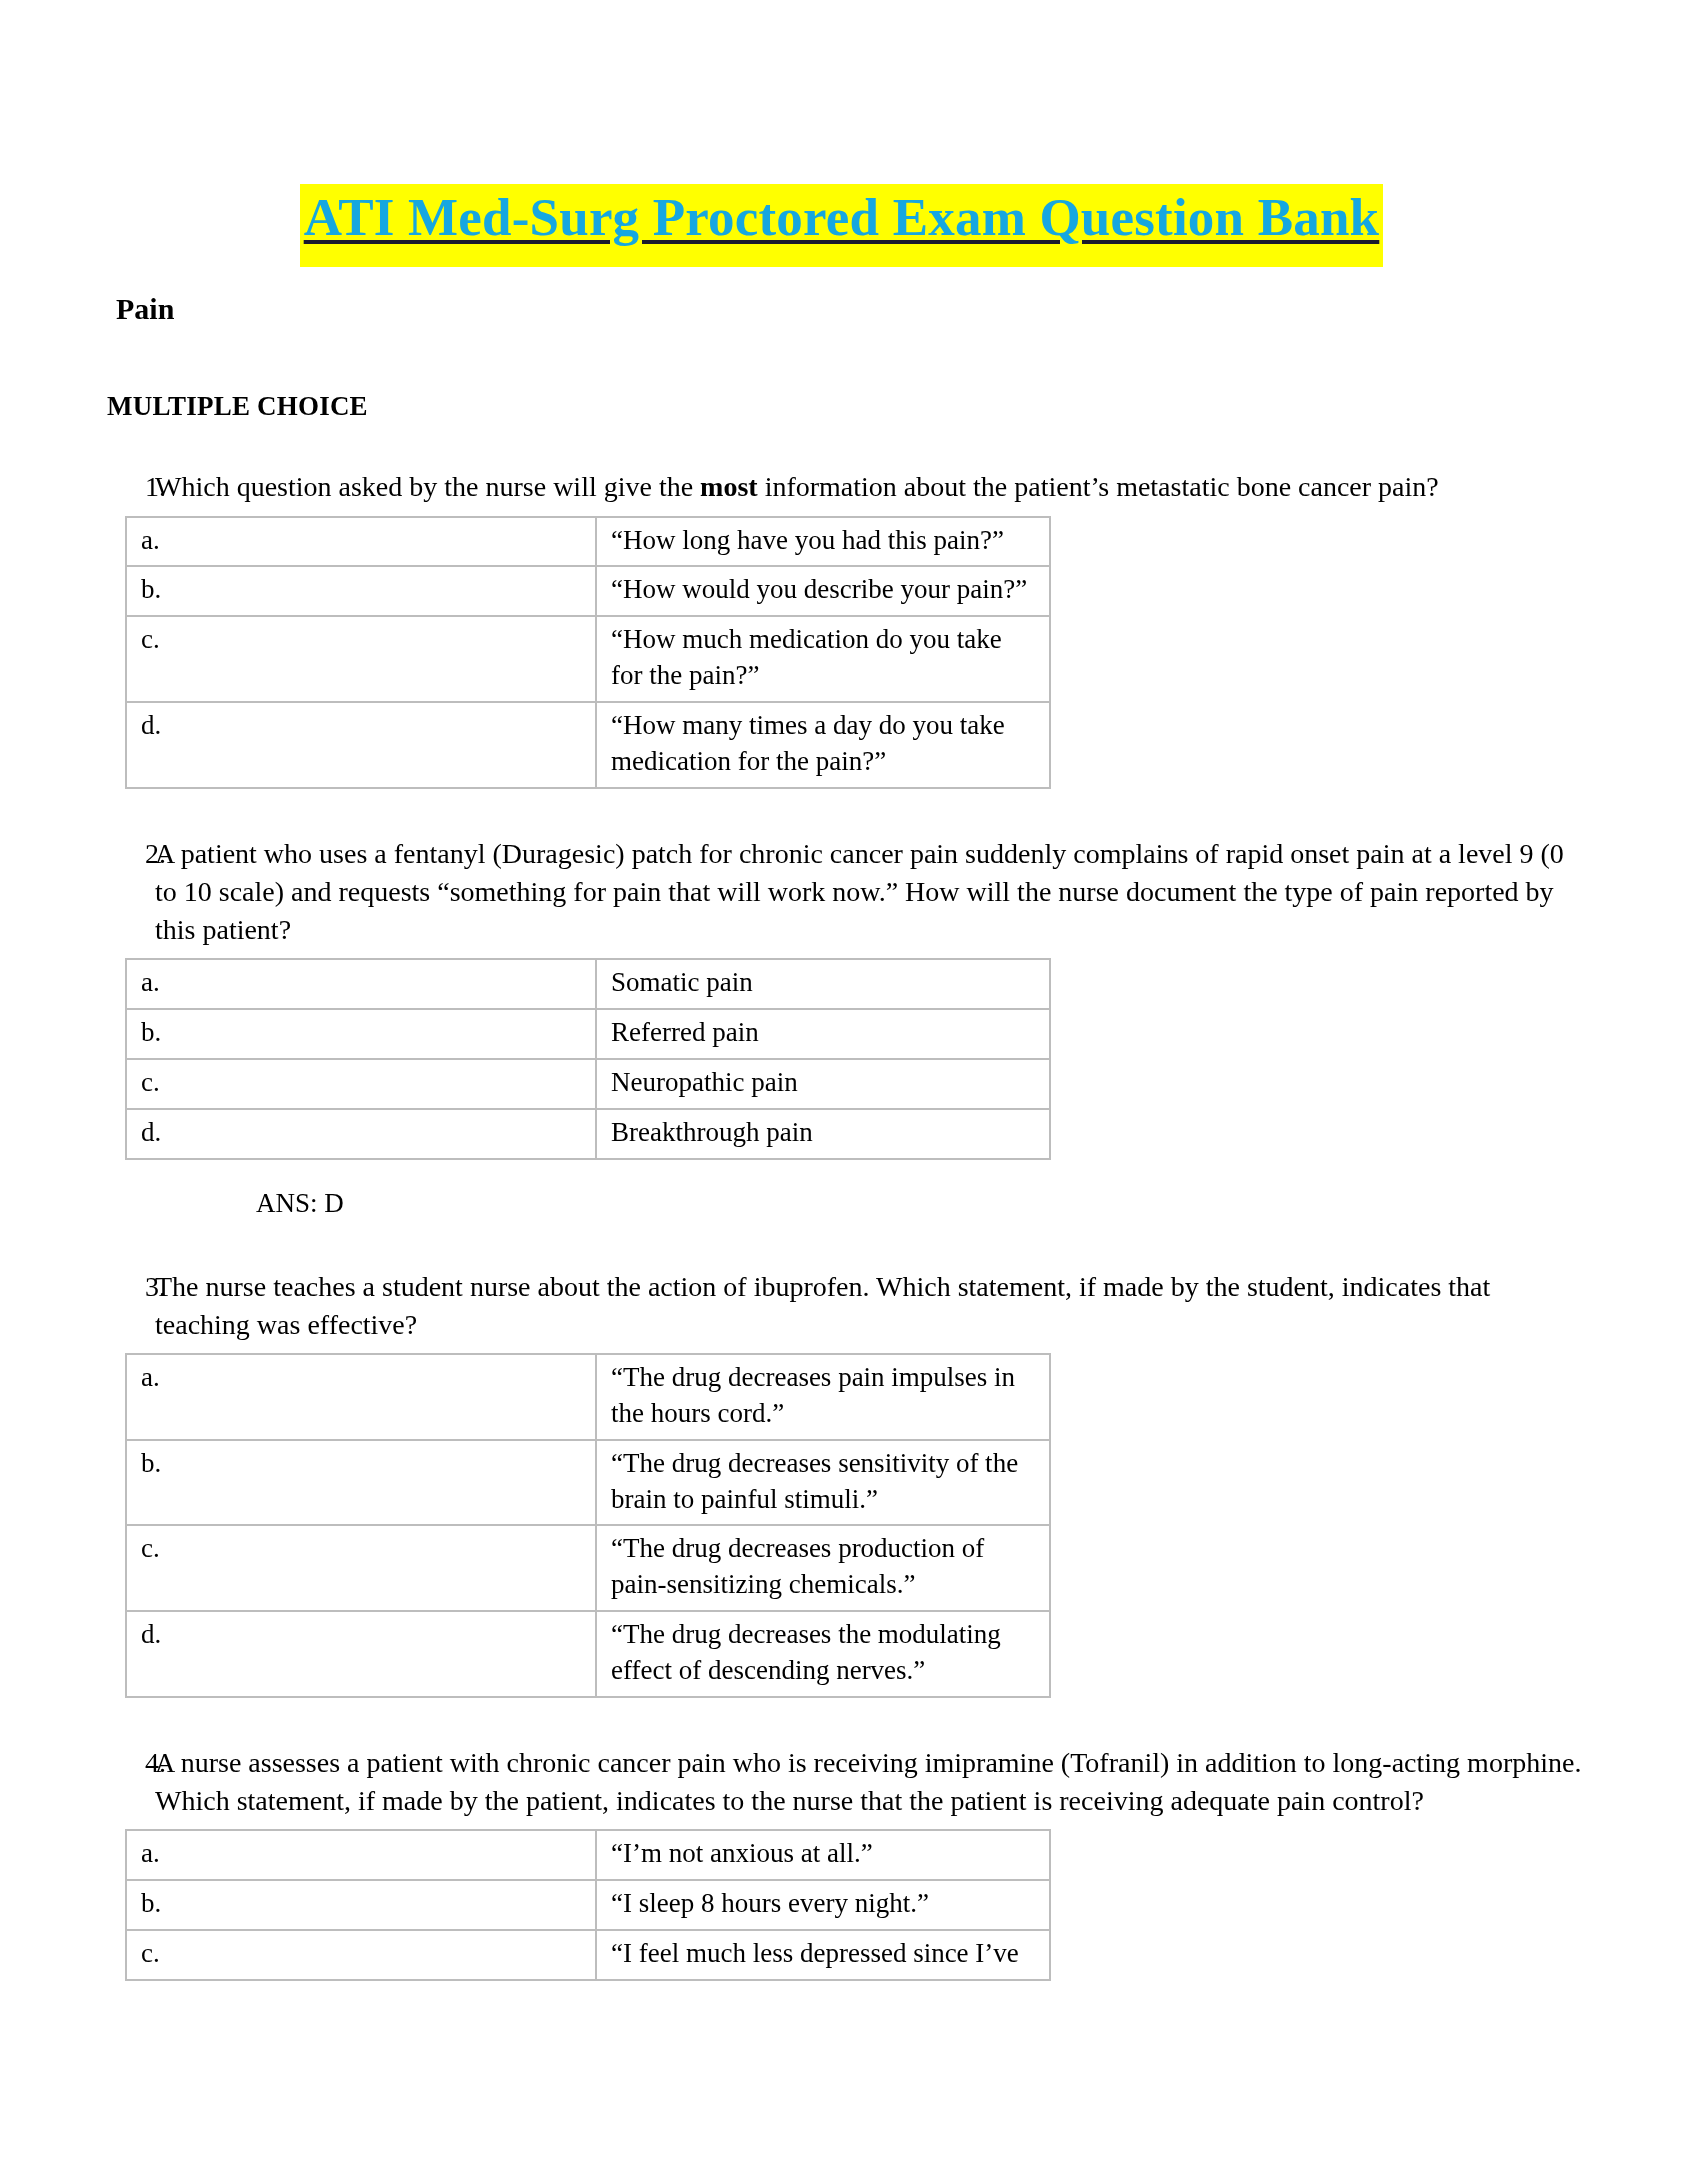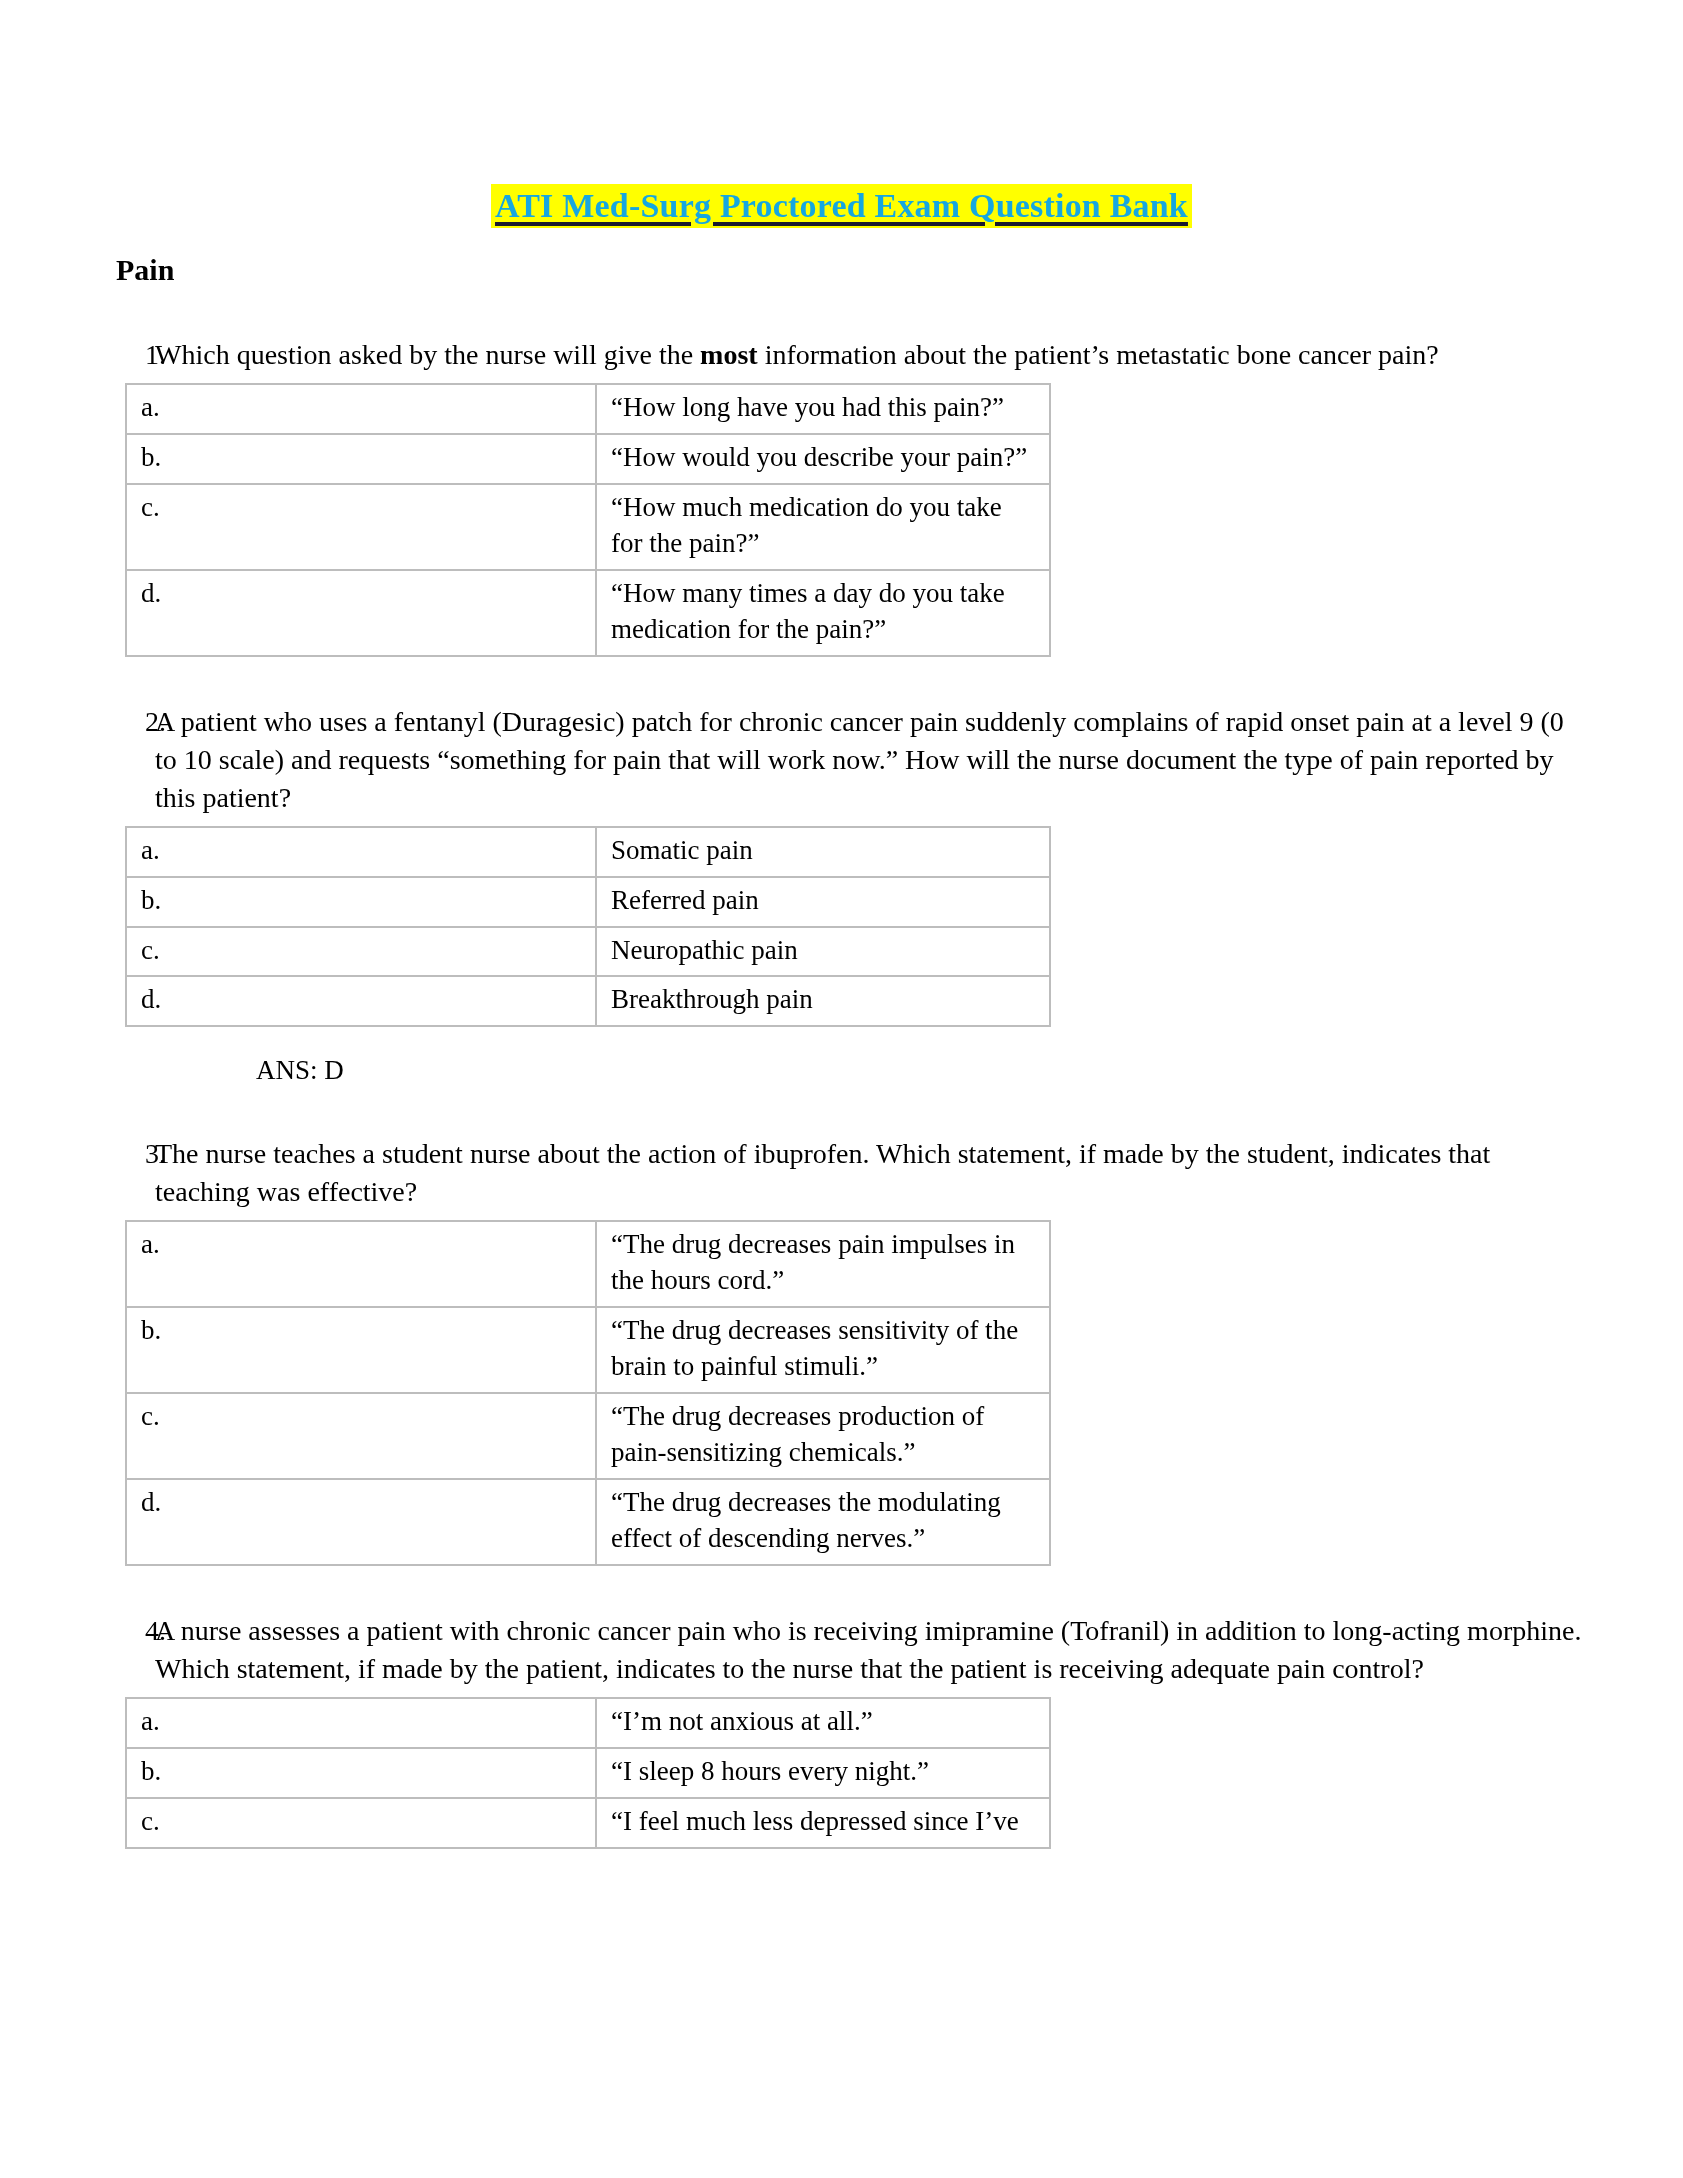--- a/index.html
+++ b/index.html
@@ -24,31 +24,31 @@
   }
 
   
   .title-row {
     text-align: center;
     margin: 0;
     padding-top: 184px;
   }
   .doc-title {
     display: inline-block;
-    font-size: 34px;
+    font-size: 53px;
     font-weight: bold;
     line-height: 1.18;
     color: #16a7e0;
     background-color: #ffff00;
     text-decoration: underline;
     text-decoration-color: #1a1a2e;
     text-decoration-thickness: 4px;
     text-underline-offset: 5px;
     letter-spacing: 0.2px;
-    padding: 2px 4px 2px 4px;
+    padding: 2px 4px 18px 4px;
   }
 
   
   .subject-block {
     margin-top: 22px;
     padding-left: 107px;
   }
   .subject-line {
     font-size: 30px;
     font-weight: bold;
@@ -127,20 +127,21 @@
 <div class="page">
 
   <div class="title-row">
     <span class="doc-title">ATI Med-Surg Proctored Exam Question Bank</span>
   </div>
 
   <div class="subject-block">
     <div class="subject-line indent-1">Pain</div>
   </div>
 
+  <div class="section-heading">MULTIPLE CHOICE</div>
 
   <div class="question-block">
     <div class="q-wrap">
       <div class="q-number">1.</div>
       <div class="q-text">
         <span>Which question asked by the nurse will give the </span><b>most</b><span> information about the patient’s metastatic bone cancer pain?</span>
       </div>
     </div>
     <table class="options">
       <tbody>

